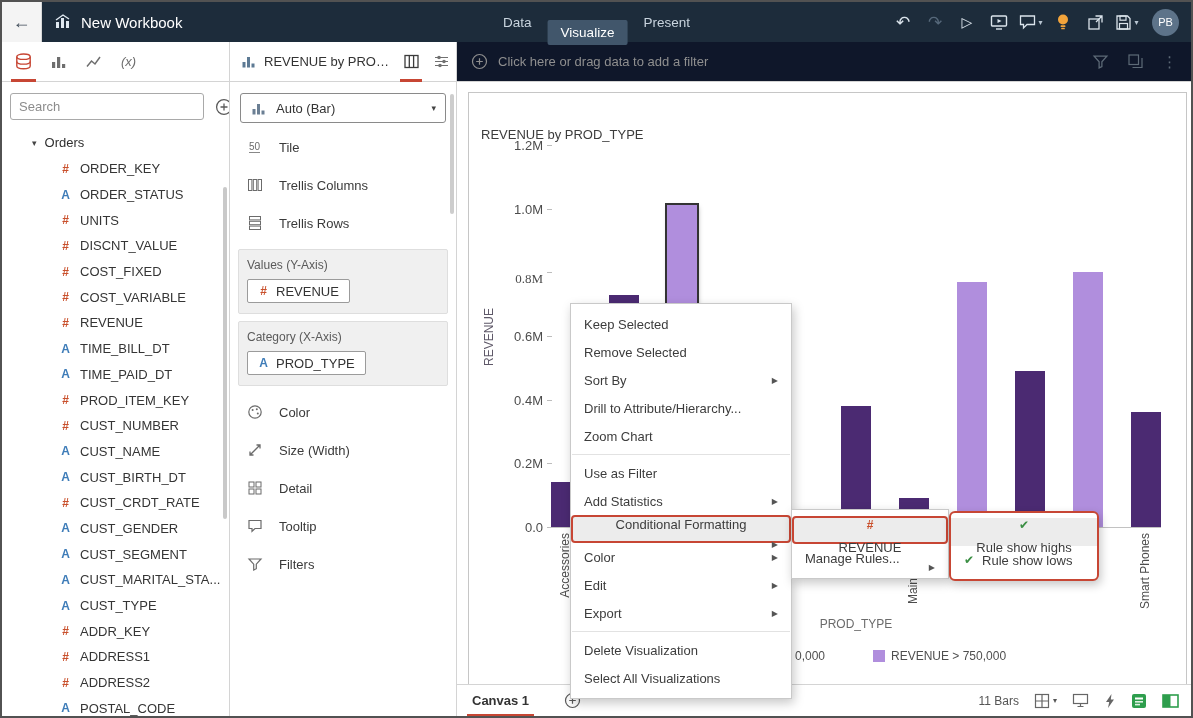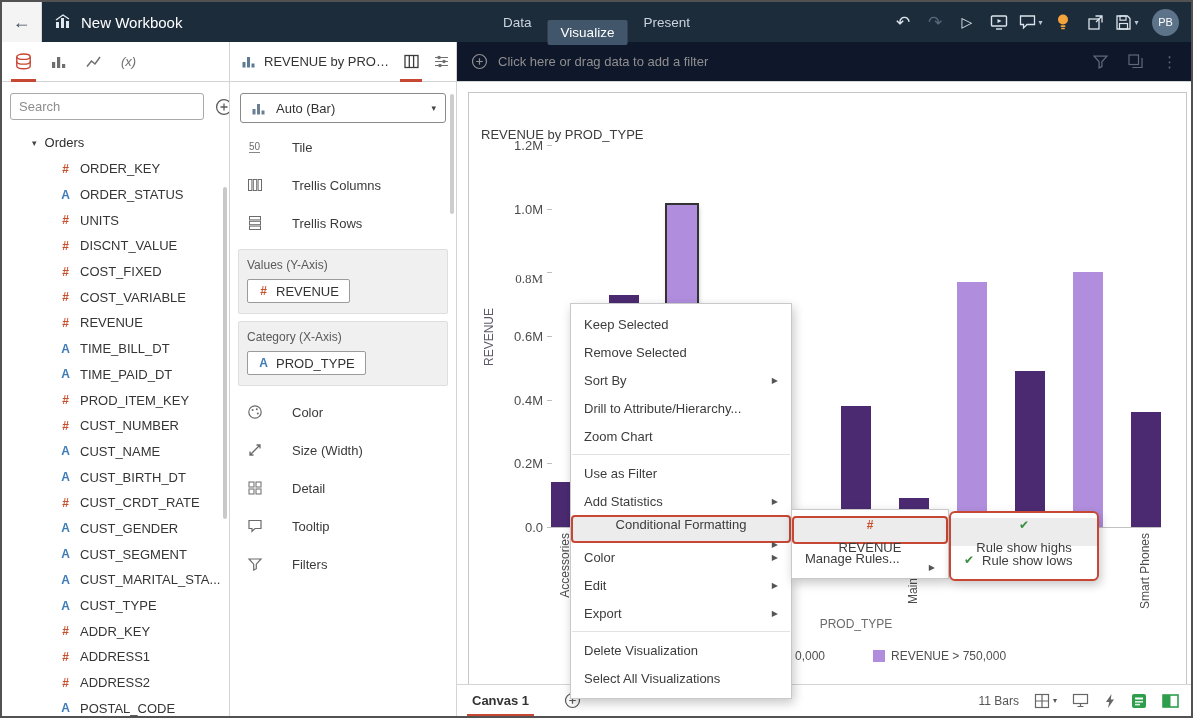--- a/index.html
+++ b/index.html
@@ -42,21 +42,21 @@
 .grammar-panel{position:absolute;top:40px;left:228px;width:227px;bottom:0;background:#fff;border-right:1px solid #d4d4d4;overflow:hidden;}
 .gp-header{height:40px;border-bottom:1px solid #d4d4d4;display:flex;align-items:center;padding:0 0 0 10px;gap:7px;}
 .gp-title{font-size:13px;color:#333;white-space:nowrap;overflow:hidden;text-overflow:ellipsis;flex:1;}
 .gp-tabs{display:flex;height:40px;}
 .gp-tab{width:30px;height:40px;display:flex;align-items:center;justify-content:center;position:relative;color:#707070;cursor:pointer;}
 .gp-tab.selected{color:#3c3c3c;}
 .gp-tab.selected::after{content:"";position:absolute;left:4px;right:4px;bottom:0;height:3px;background:#c74634;}
 .viz-select{margin:11px 10px 5px;height:30px;border:1px solid #8a8a8a;border-radius:3px;display:flex;align-items:center;padding:0 9px;gap:9px;font-size:13px;color:#333;cursor:pointer;}
 .viz-select .g-icon{color:#6b7f93;}
 .vs-caret{margin-left:auto;font-size:9px;color:#444;}
-.grammar-row{height:38px;display:flex;align-items:center;gap:29px;padding:0 16px;font-size:13px;color:#3a3a3a;cursor:pointer;}
+.grammar-row{height:38px;display:flex;align-items:center;gap:16px;padding:0 16px;font-size:13px;color:#3a3a3a;cursor:pointer;}
 .g-icon{width:17px;height:17px;flex:none;display:flex;align-items:center;justify-content:center;color:#6b6b6b;}
 .grammar-section{margin:7px 8px;background:#f0f0f0;border:1px solid #dedede;border-radius:2px;padding:8px 8px 10px;}
 .gs-label{font-size:12px;color:#5a5a5a;margin-bottom:7px;}
 .pill{display:inline-flex;align-items:center;gap:7px;height:24px;background:#fff;border:1px solid #9b9b9b;border-radius:2px;padding:0 10px;font-size:13px;color:#333;cursor:pointer;}
 .gp-scroll{position:absolute;right:2px;top:52px;width:4px;height:120px;background:#cdcdcd;border-radius:2px;}
 
 
 .main{position:absolute;top:40px;left:455px;right:0;bottom:0;background:#0f172a;}
 .filter-bar{height:40px;border-bottom:1px solid #d4d4d4;display:flex;align-items:center;gap:10px;padding:0 14px;}
 .fb-plus{color:#8f8f8f;display:flex;align-items:center;cursor:pointer;}

